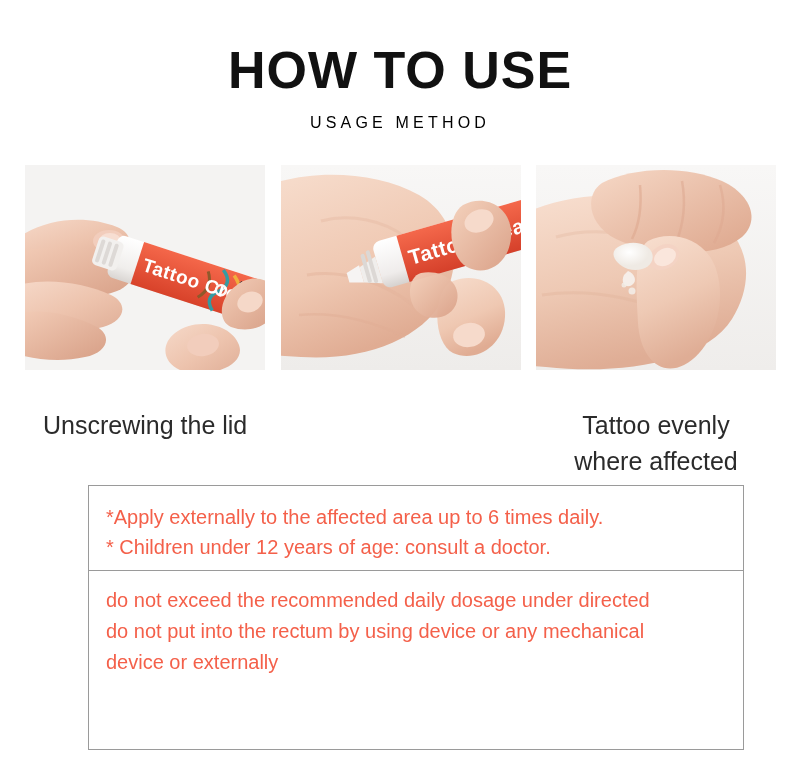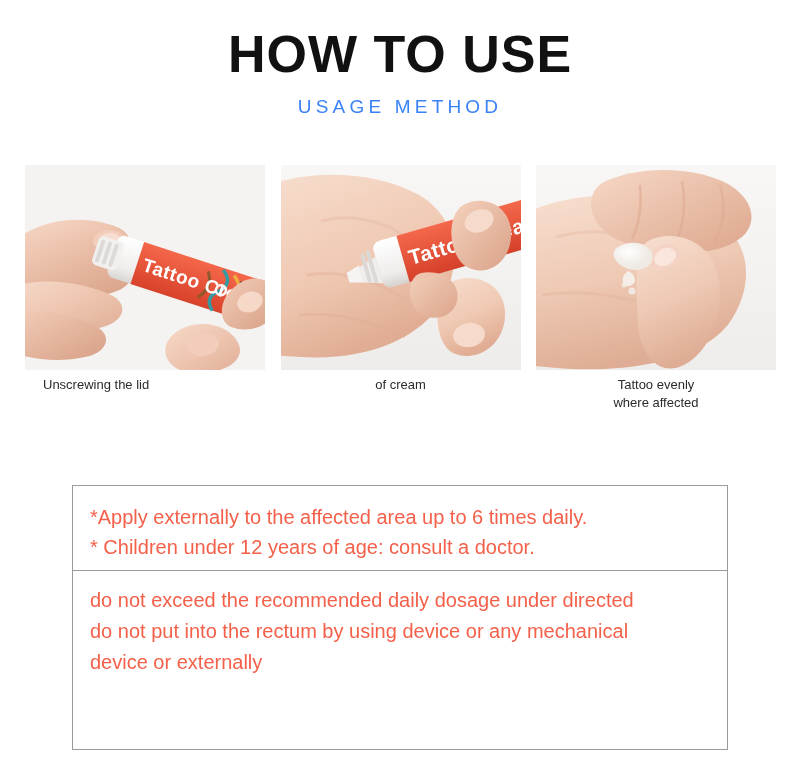--- a/index.html
+++ b/index.html
@@ -21,26 +21,26 @@
   .header {
     text-align: center;
     padding-top: 26px;
   }
   .title {
     font-size: 52px;
     font-weight: 700;
     letter-spacing: 1px;
     color: #111111;
     line-height: 1.08;
-    margin: 0;
+    margin: 16px;
   }
   .subtitle {
-    font-size: 19px;
+    font-size: 16px;
     letter-spacing: 4.2px;
-    color: #3b82f6;
+    color: #000000;
     margin-top: 14px;
     font-weight: 400;
   }
 
   
   .steps {
     position: absolute;
     top: 165px;
     left: 25px;
     width: 751px;
@@ -56,33 +56,33 @@
     overflow: hidden;
     position: relative;
     background: #f3f2f1;
   }
   .photo svg {
     display: block;
     width: 240px;
     height: 205px;
   }
   .caption {
-    margin-top: 6px;
+    margin-top: 38px;
     text-align: center;
-    font-size: 13px;
+    font-size: 25px;
     line-height: 1.42;
     color: #2b2b2b;
     font-weight: 400;
   }
   .step-1 .caption { text-align: left; padding-left: 18px; }
 
   
   .notice-box {
     position: absolute;
-    left: 72px;
+    left: 88px;
     top: 485px;
     width: 656px;
     height: 265px;
     border: 1px solid #9a9a9a;
     box-sizing: border-box;
     background: #ffffff;
   }
   .notice-top {
     border-bottom: 1px solid #9a9a9a;
     height: 85px;
@@ -239,21 +239,20 @@
         </g>
 
         <path d="M182 40 C 204 28, 232 42, 230 72 C 228 100, 204 112, 186 102 C 168 92, 164 52, 182 40 Z" fill="url(#skinD)"></path>
         <ellipse cx="198" cy="56" rx="15" ry="11" fill="#f6dacb" transform="rotate(-22 198 56)"></ellipse>
         <path d="M172 116 C 198 106, 226 122, 224 152 C 222 182, 194 198, 172 188 C 152 178, 150 126, 172 116 Z" fill="url(#skinC)"></path>
         <ellipse cx="188" cy="170" rx="16" ry="12" fill="#f6dacb" transform="rotate(-10 188 170)"></ellipse>
         <path d="M140 108 C 162 104, 180 118, 176 136 C 172 154, 148 158, 136 146 C 126 136, 126 112, 140 108 Z" fill="url(#skinD)" opacity="0.95"></path>
       </svg>
     </div>
     <div class="caption">
-      <div>of cream</div>
     </div>
   </div>
 
   <div class="step step-3">
     <div class="photo">
       <svg viewBox="0 0 240 205" xmlns="http://www.w3.org/2000/svg" aria-hidden="true">
         <defs>
           <linearGradient id="bg3" x1="0" y1="0" x2="0" y2="1">
             <stop offset="0%" stop-color="#f8f7f6"></stop>
             <stop offset="100%" stop-color="#efedeb"></stop>

